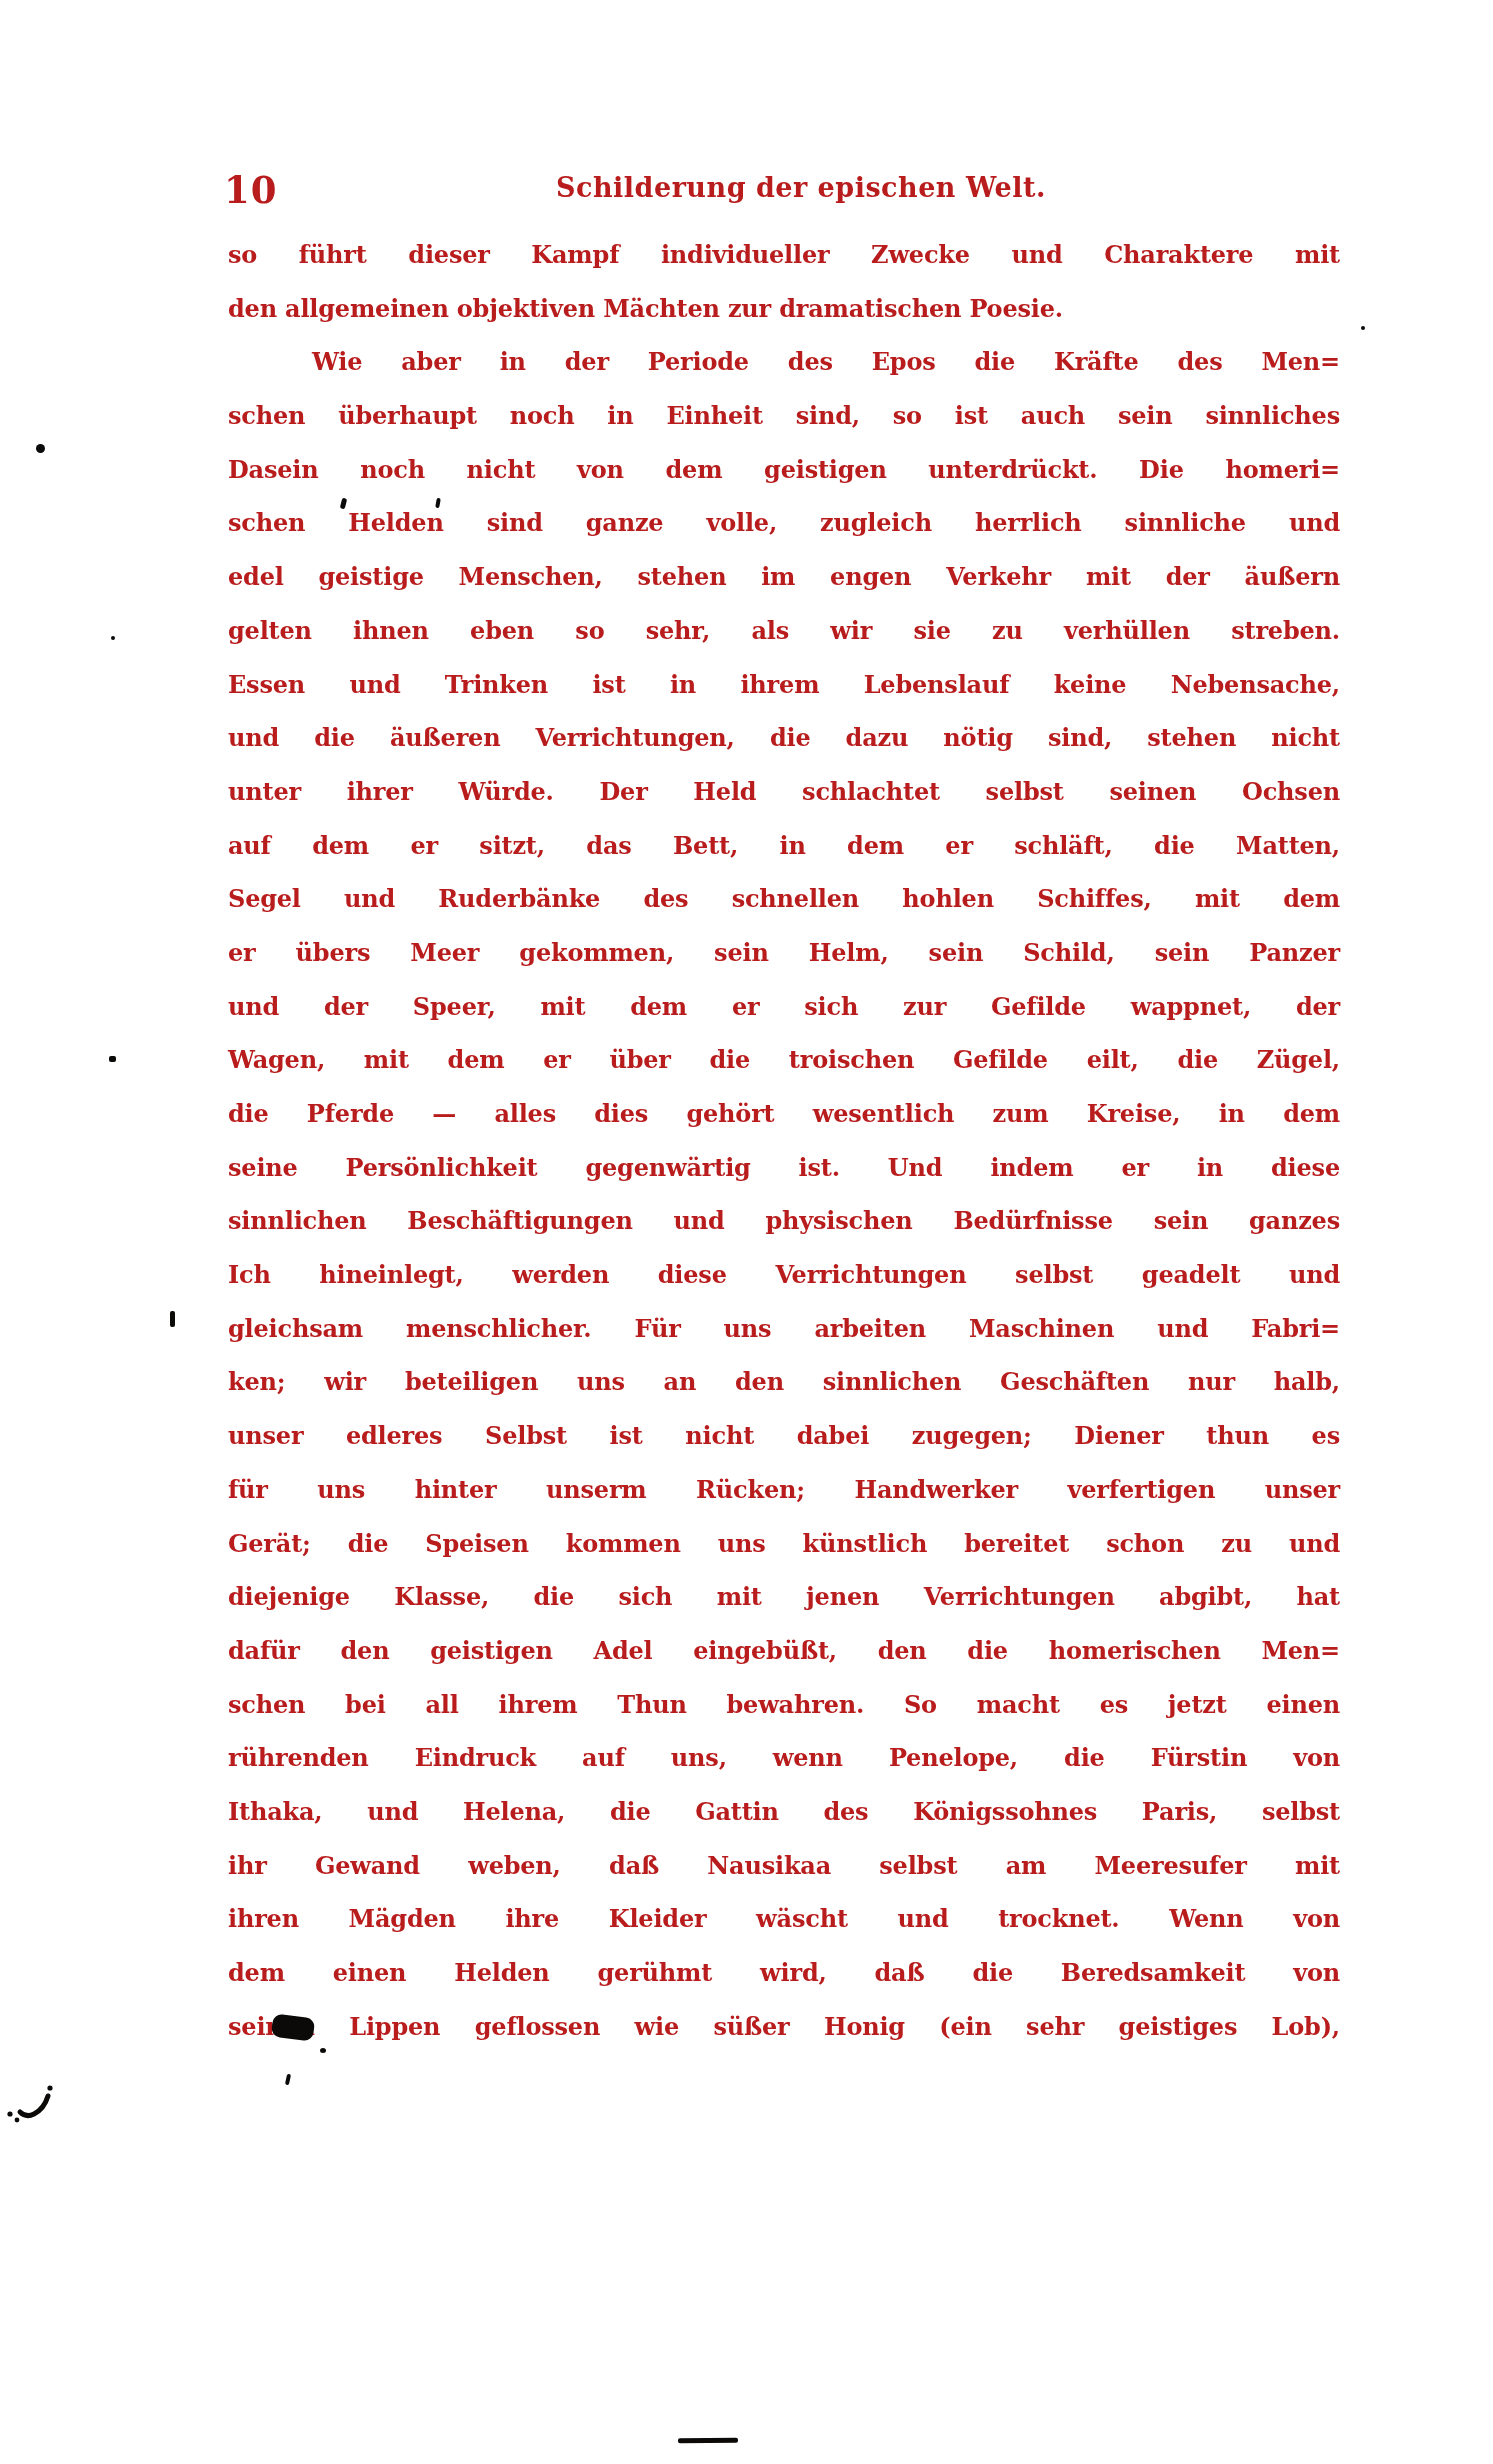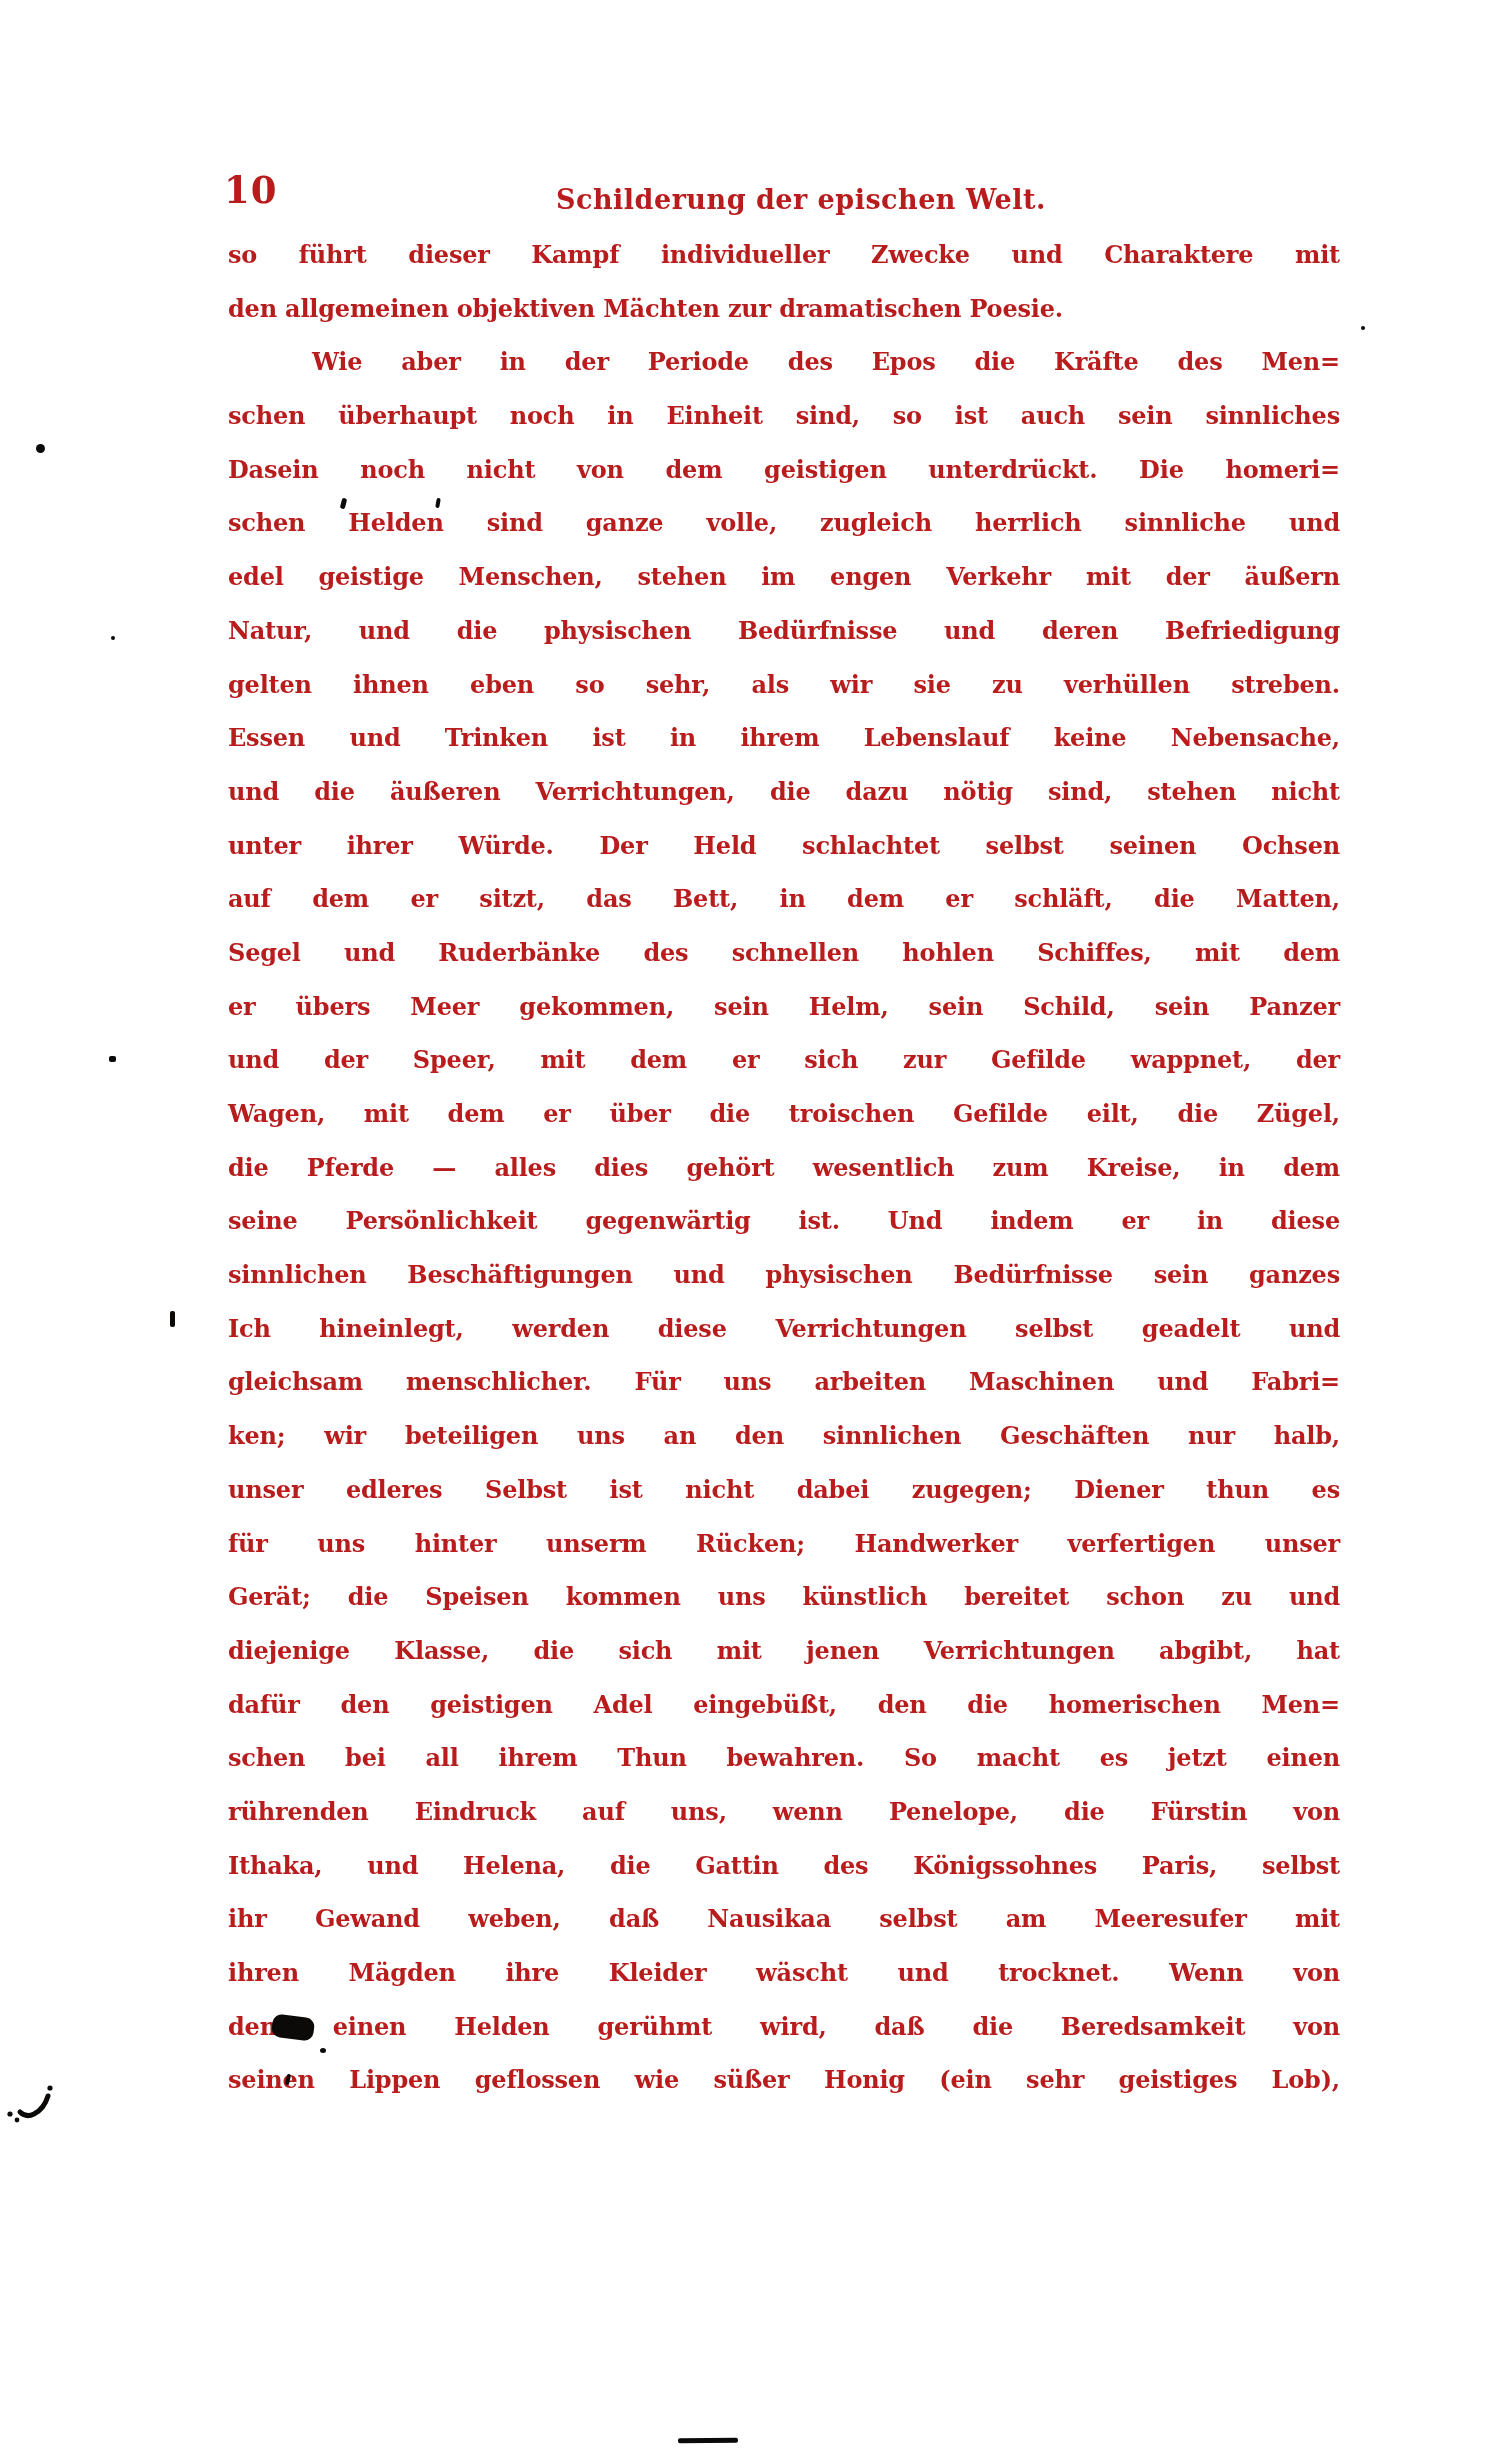--- a/index.html
+++ b/index.html
@@ -11,21 +11,21 @@
     font-family:"DejaVu Serif","Liberation Serif",serif;
     overflow:hidden;
     padding-left:48px;
   }
   
   .pagenum{
     position:absolute;left:224px;top:168px;
     font-size:37px;font-weight:bold;letter-spacing:1px;
   }
   .runhead{
-    position:absolute;left:556px;top:184px;
+    position:absolute;left:556px;top:172px;
     font-size:27px;font-weight:bold;letter-spacing:0.5px;
     white-space:nowrap;
   }
   
   .textblock{
     position:absolute;left:228px;top:228px;width:1112px;
   }
   .line{
     height:53.7px;line-height:53.7px;
     font-size:24px;font-weight:bold;letter-spacing:-0.2px;
@@ -59,21 +59,20 @@
   <div class="runhead">Schilderung der epischen Welt.</div>
 
   <div class="textblock">
     <div class="line">so führt dieser Kampf individueller Zwecke und Charaktere mit</div>
     <div class="line par-end">den allgemeinen objektiven Mächten zur dramatischen Poesie.</div>
     <div class="line indent">Wie aber in der Periode des Epos die Kräfte des Men=</div>
     <div class="line">schen überhaupt noch in Einheit sind, so ist auch sein sinnliches</div>
     <div class="line">Dasein noch nicht von dem geistigen unterdrückt. Die homeri=</div>
     <div class="line">schen Helden sind ganze volle, zugleich herrlich sinnliche und</div>
     <div class="line">edel geistige Menschen, stehen im engen Verkehr mit der äußern</div>
-    <div class="line">Natur, und die physischen Bedürfnisse und deren Befriedigung</div>
     <div class="line">gelten ihnen eben so sehr, als wir sie zu verhüllen streben.</div>
     <div class="line">Essen und Trinken ist in ihrem Lebenslauf keine Nebensache,</div>
     <div class="line">und die äußeren Verrichtungen, die dazu nötig sind, stehen nicht</div>
     <div class="line">unter ihrer Würde. Der Held schlachtet selbst seinen Ochsen</div>
     <div class="line">auf dem er sitzt, das Bett, in dem er schläft, die Matten,</div>
     <div class="line">Segel und Ruderbänke des schnellen hohlen Schiffes, mit dem</div>
     <div class="line">er übers Meer gekommen, sein Helm, sein Schild, sein Panzer</div>
     <div class="line">und der Speer, mit dem er sich zur Gefilde wappnet, der</div>
     <div class="line">Wagen, mit dem er über die troischen Gefilde eilt, die Zügel,</div>
     <div class="line">die Pferde — alles dies gehört wesentlich zum Kreise, in dem</div>

